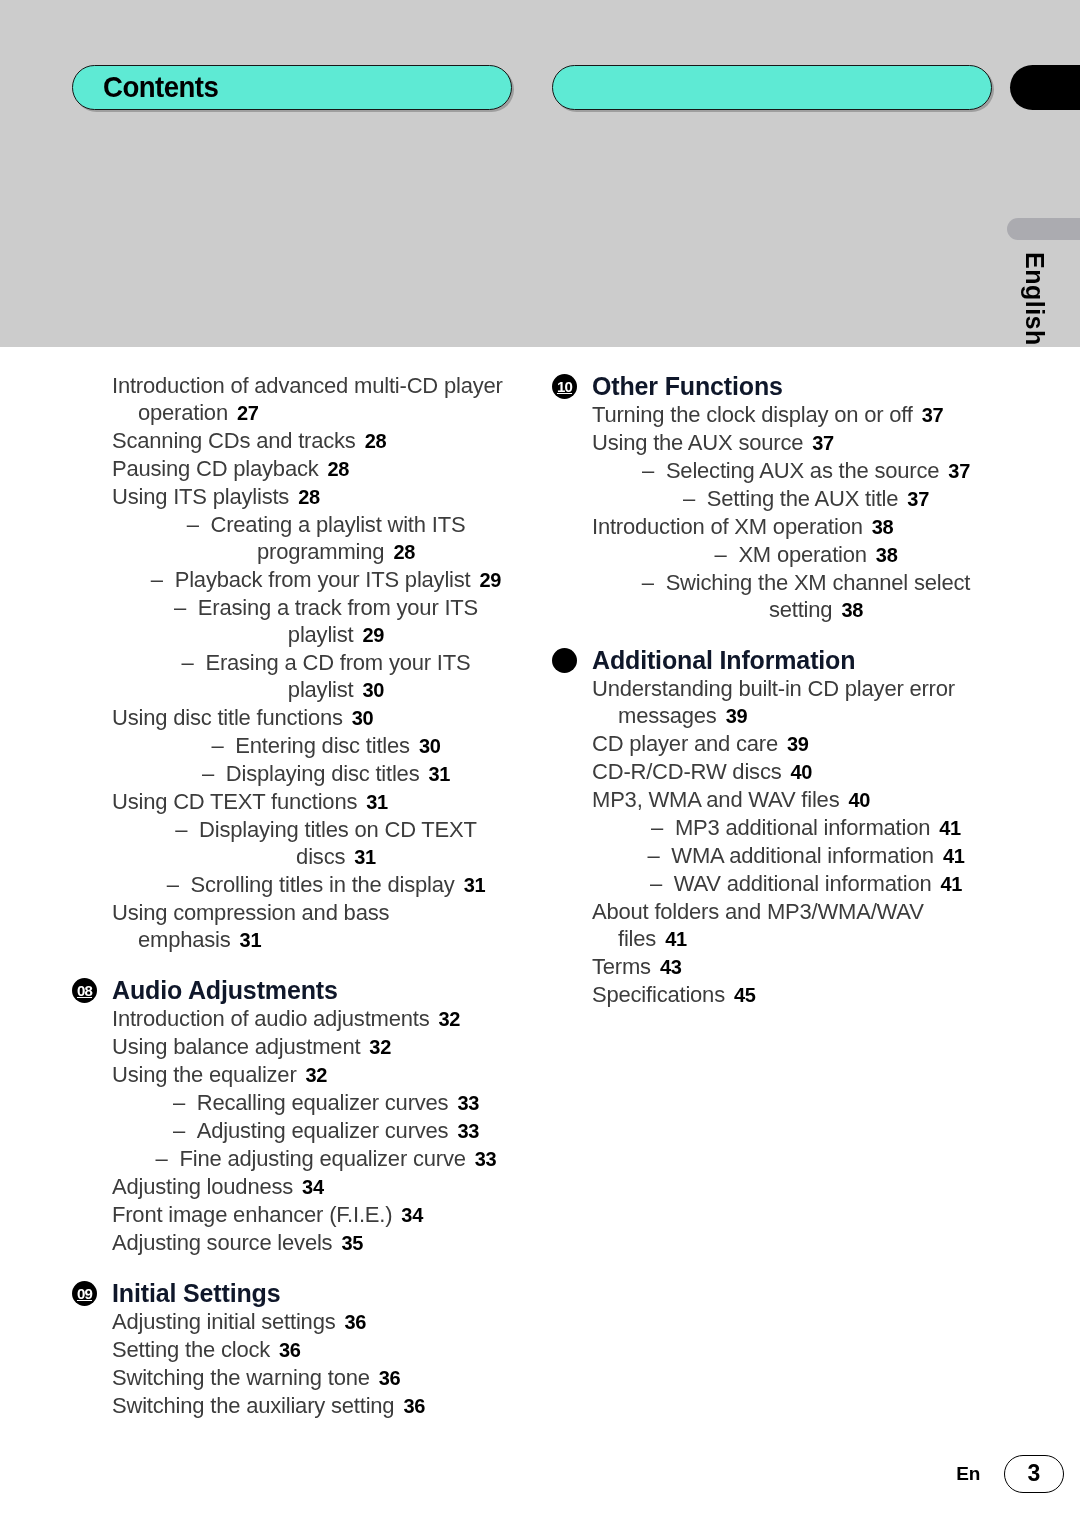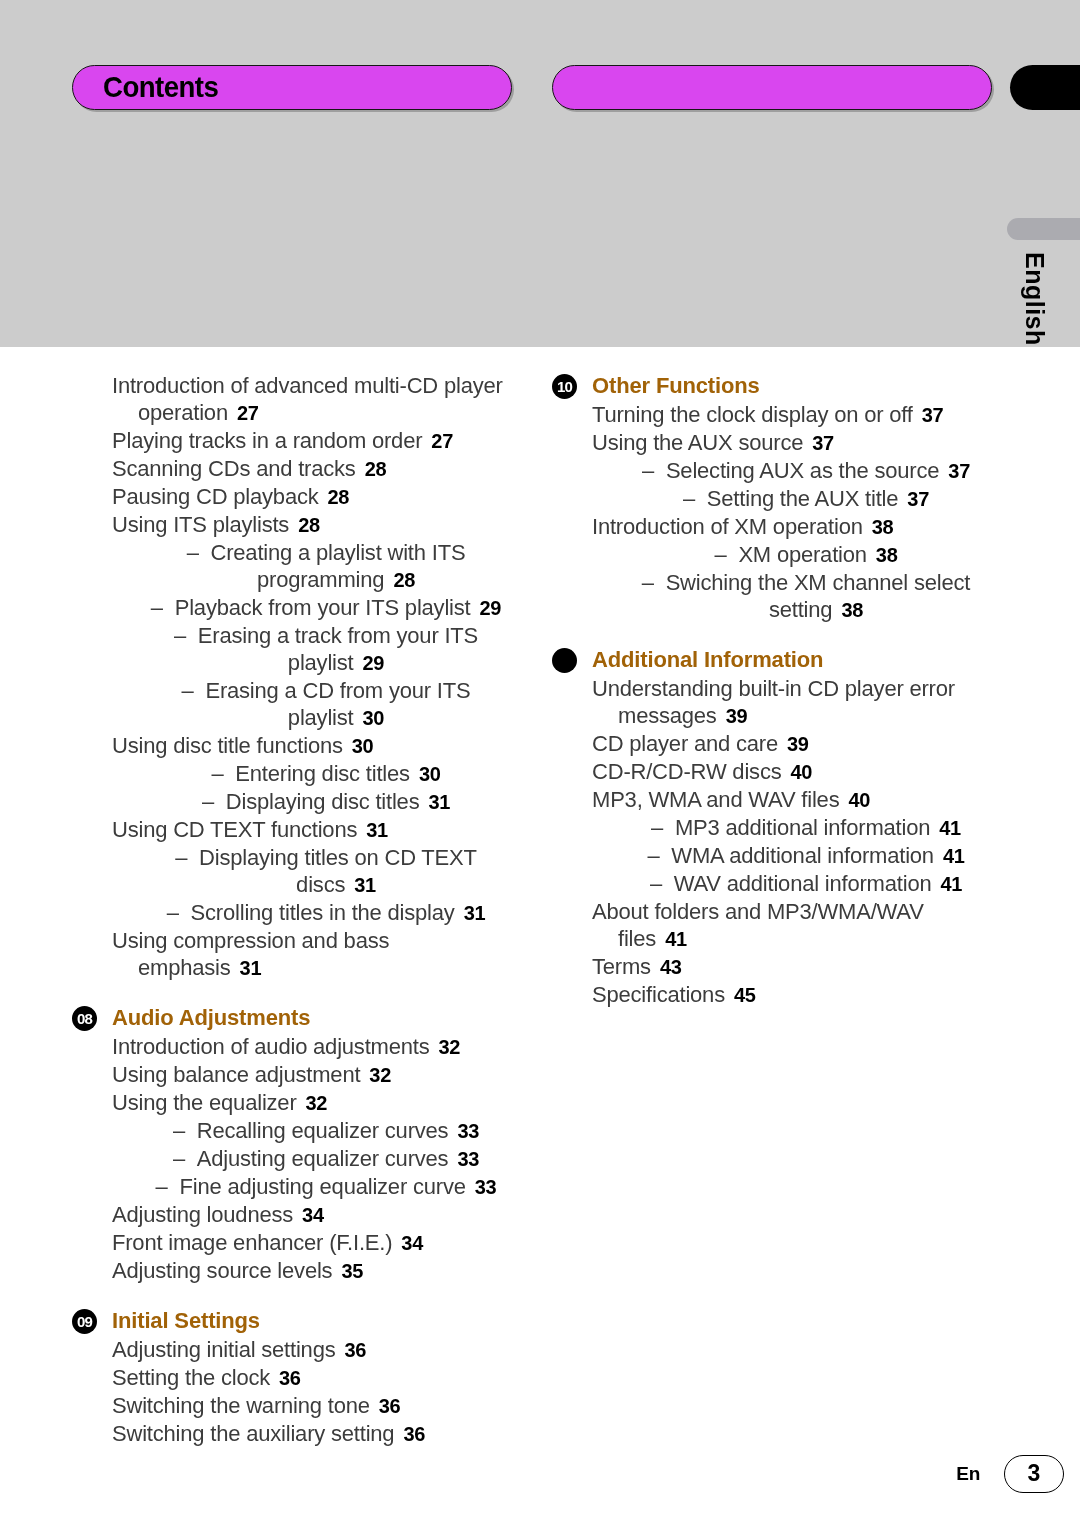--- a/index.html
+++ b/index.html
@@ -23,21 +23,21 @@
     width: 1080px;
     height: 347px;
     background: #cccccc;
   }
 
   
   .hdr-pill {
     position: absolute;
     top: 65px;
     height: 45px;
-    background: #d946ef;
+    background: #5eead4;
     border: 1.5px solid #161616;
     border-radius: 26px;
     box-sizing: border-box;
     box-shadow: 2px 2px 0 rgba(120,120,120,0.55);
   }
   .hdr-pill-left  { left: 72px;  width: 440px; }
   .hdr-pill-right { left: 552px; width: 440px; }
 
   .hdr-title {
     position: absolute;
@@ -128,26 +128,27 @@
     width: 25px;
     height: 25px;
     border-radius: 50%;
     background: #000000;
     color: #ffffff;
     font-size: 15px;
     font-weight: bold;
     line-height: 25px;
     text-align: center;
     letter-spacing: -0.8px;
+    text-decoration: underline;
   }
   .badge.blank { color: transparent; }
   .sec-head-label {
-    font-size: 22px;
-    font-weight: bold;
-    color: #a16207;
+    font-size: 25px;
+    font-weight: bold;
+    color: #0f172a;
     line-height: 28px;
     letter-spacing: -0.15px;
   }
 
   
   .entry {
     font-size: 22px;
     color: #3c3c3c;
     line-height: 27px;
     padding-left: 40px;
@@ -237,23 +238,20 @@
 <div class="grey-accent"></div>
 <div class="english-tab">English</div>
 
 <div class="toc">
   <div class="col col-left" id="col-left">
       <div class="section">
         <div class="entry lvl1">
           <span class="wrapbox"><span class="txt">Introduction of advanced multi-CD player operation</span><span class="pg">27</span></span>
         </div>
         <div class="entry lvl1">
-          <span class="wrapbox"><span class="txt">Playing tracks in a random order</span><span class="pg">27</span></span>
-        </div>
-        <div class="entry lvl1">
           <span class="wrapbox"><span class="txt">Scanning CDs and tracks</span><span class="pg">28</span></span>
         </div>
         <div class="entry lvl1">
           <span class="wrapbox"><span class="txt">Pausing CD playback</span><span class="pg">28</span></span>
         </div>
         <div class="entry lvl1">
           <span class="wrapbox"><span class="txt">Using ITS playlists</span><span class="pg">28</span></span>
         </div>
         <div class="entry lvl2">
           <span class="wrapbox"><span class="dash">–&nbsp;&nbsp;</span><span class="txt">Creating a playlist with ITS programming</span><span class="pg">28</span></span>

